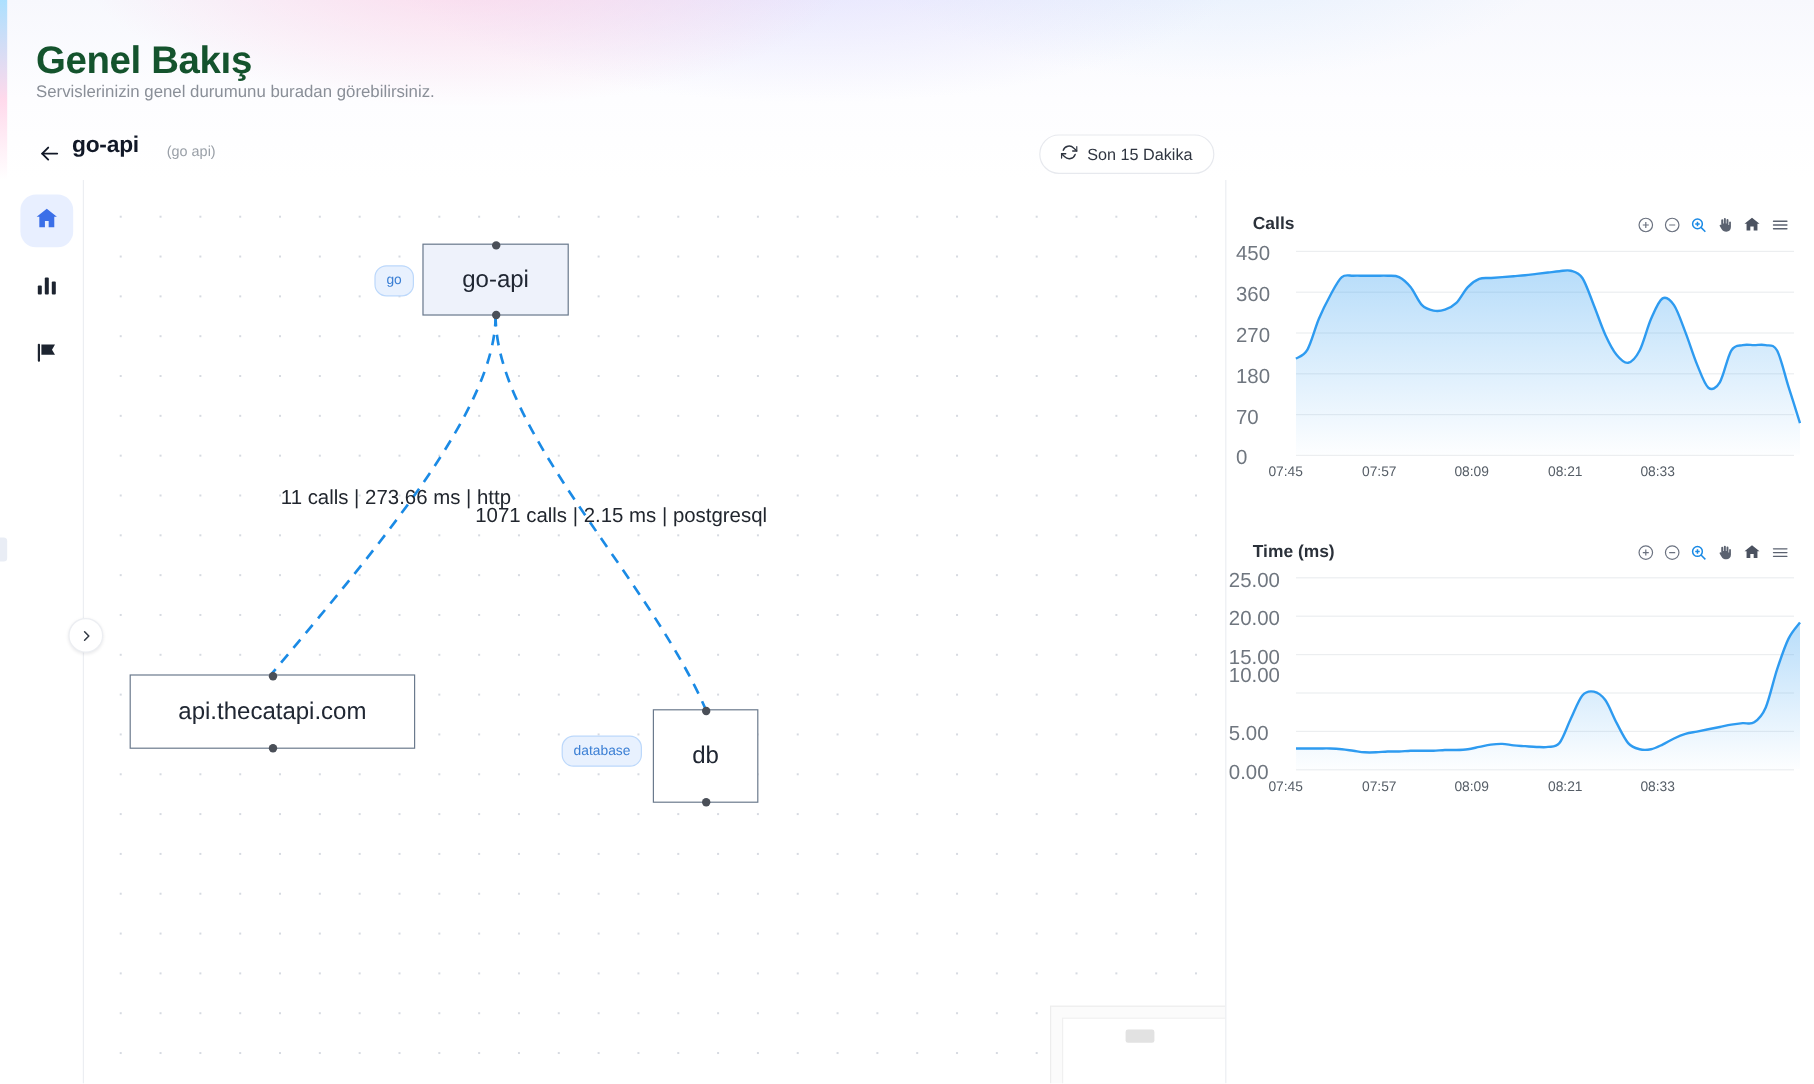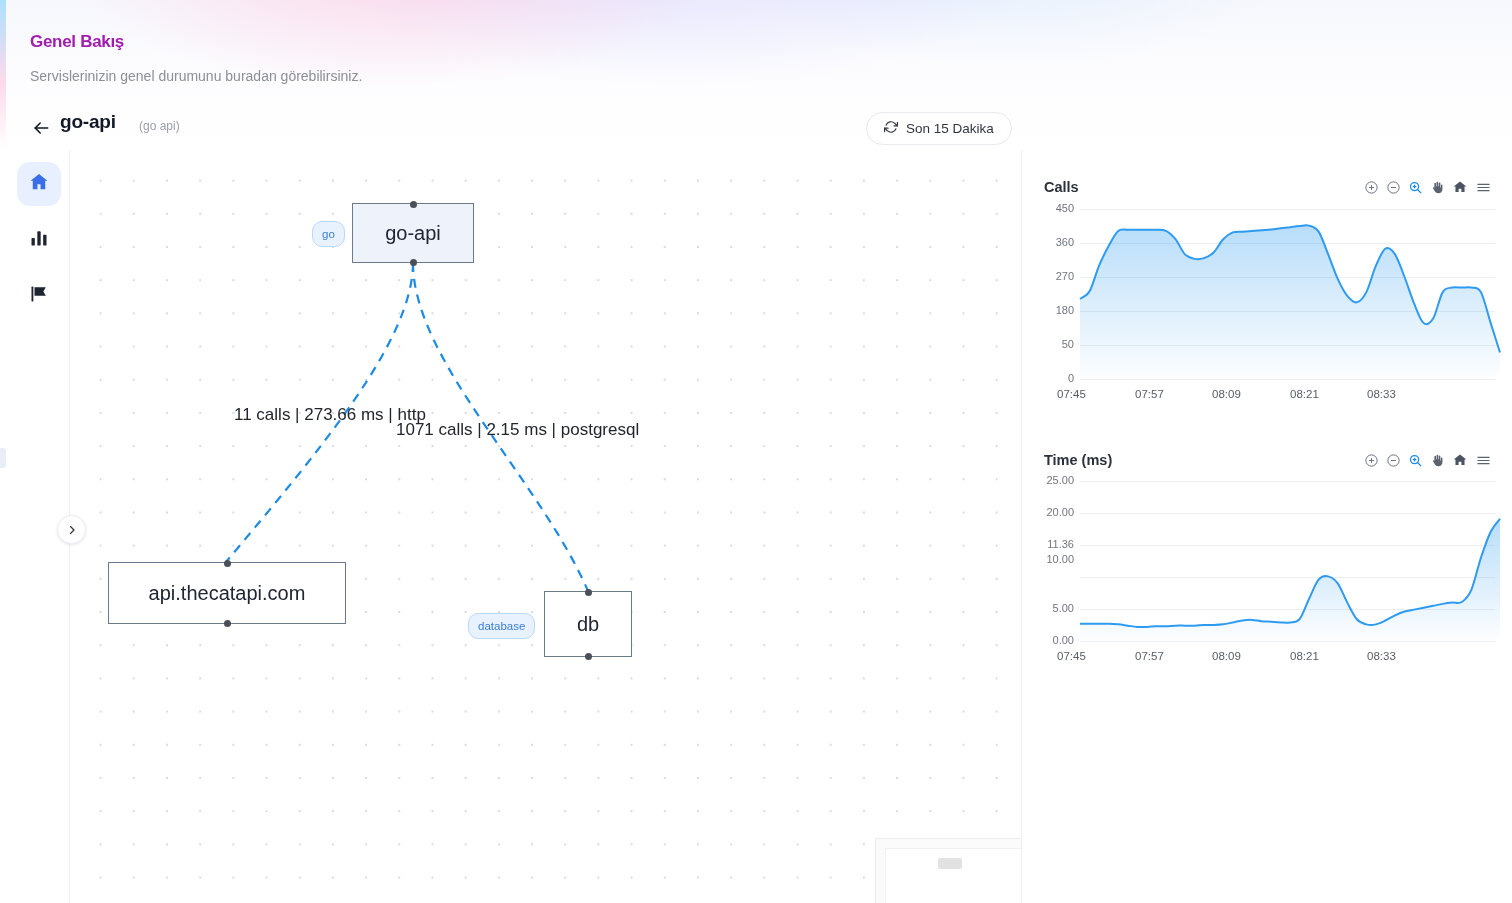--- a/index.html
+++ b/index.html
@@ -21,21 +21,21 @@
       linear-gradient(180deg, #f7f8fd 0%, #fdfdff 55%, #ffffff 100%);
   }
   .leftstripe {
     position: absolute; left: 0; top: 0; width: 6px; height: 150px;
     background: linear-gradient(180deg, #9fdcff 0%, #ffd3e8 55%, #ffffff 100%);
     opacity: .85;
   }
 
   .page-title {
     position: absolute; left: 30px; top: 32px;
-    font-size: 17px; font-weight: 700; color: #a21caf; letter-spacing: -0.3px;
+    font-size: 32px; font-weight: 700; color: #14532d; letter-spacing: -0.3px;
   }
   .page-sub {
     position: absolute; left: 30px; top: 68px;
     font-size: 14px; color: #8a8f98;
   }
 
   
   .crumbrow { position: absolute; left: 0; top: 108px; width: 1512px; height: 42px; }
   .back-arrow {
     position: absolute; left: 30px; top: 9px; width: 22px; height: 22px;
@@ -125,21 +125,21 @@
   }
   .chart-block { position: absolute; left: 0; width: 491px; }
   .chart-title {
     position: absolute; left: 22px; font-size: 14.5px; font-weight: 700; color: #2b313a;
   }
   .chart-tools {
     position: absolute; right: 21px; display: flex; align-items: center; gap: 7px;
   }
   .tool { cursor: pointer; display: flex; align-items: center; }
   .axis-lbl {
-    position: absolute; font-size: 11px; color: #6f767f; text-align: right;
+    position: absolute; font-size: 17px; color: #6f767f; text-align: left;
   }
   .xtick { position: absolute; font-size: 11.5px; color: #555d66; }
   .gridline { position: absolute; height: 1px; background: #eceef0; }
 </style>
 </head>
 <body>
 
 <div id="root">
 
   <div class="topbg"></div>
@@ -221,21 +221,21 @@
       <span class="port b"></span>
     </div>
     <div class="tag" style="left:242px;top:71px">go</div>
 
     <div class="node plain" style="left:38px;top:412px;width:238px;height:62px">
       <span class="port t"></span>
       <span>api.thecatapi.com</span>
       <span class="port b"></span>
     </div>
 
-    <div class="node plain" style="left:474px;top:441px;width:88px;height:66px">
+    <div class="node plain" style="left:474px;top:441px;width:88px;height:78px">
       <span class="port t"></span>
       <span>db</span>
       <span class="port b"></span>
     </div>
     <div class="tag" style="left:398px;top:463px">database</div>
 
     <div class="edge-label" style="left:164px;top:255px">11 calls | 273.66 ms | http</div>
     <div class="edge-label" style="left:326px;top:270px">1071 calls | 2.15 ms | postgresql</div>
 
     <div class="minimap">
@@ -296,21 +296,21 @@
         <div class="gridline" style="left:58px;top:59px;width:415px"></div>
         <div class="gridline" style="left:58px;top:93px;width:415px"></div>
         <div class="gridline" style="left:58px;top:127px;width:415px"></div>
         <div class="gridline" style="left:58px;top:161px;width:415px"></div>
         <div class="gridline" style="left:58px;top:195px;width:415px"></div>
 
         <div class="axis-lbl" style="left:8px;top:52px;width:44px">450</div>
         <div class="axis-lbl" style="left:8px;top:86px;width:44px">360</div>
         <div class="axis-lbl" style="left:8px;top:120px;width:44px">270</div>
         <div class="axis-lbl" style="left:8px;top:154px;width:44px">180</div>
-        <div class="axis-lbl" style="left:8px;top:188px;width:44px">50</div>
+        <div class="axis-lbl" style="left:8px;top:188px;width:44px">70</div>
         <div class="axis-lbl" style="left:8px;top:222px;width:44px">0</div>
 
         <svg id="svg-calls" width="491" height="273" style="position:absolute;left:0;top:0">
             <defs>
               <linearGradient id="svg-calls-grad" x1="0" y1="0" x2="0" y2="1">
        <stop offset="0%" stop-color="#2e9bf0" stop-opacity="0.34"></stop>
        <stop offset="100%" stop-color="#2e9bf0" stop-opacity="0.01"></stop>
      </linearGradient>
             </defs>
      <path d="M 58 148.9111111111111 C 59.59090909090909 147.65185185185183 64.36363636363636 146.8962962962963 67.54545454545455 141.35555555555555 C 70.72727272727273 135.8148148148148 73.9090909090909 123.22222222222223 77.0909090909091 115.66666666666667 C 80.27272727272728 108.11111111111111 83.45454545454545 101.81481481481481 86.63636363636364 96.02222222222221 C 89.81818181818183 90.22962962962961 93 83.61851851851853 96.18181818181819 80.91111111111113 C 99.36363636363637 78.20370370370372 102.54545454545453 79.96666666666667 105.72727272727272 79.77777777777777 C 108.9090909090909 79.58888888888887 112.0909090909091 79.77777777777777 115.27272727272728 79.77777777777777 C 118.45454545454547 79.77777777777777 121.63636363636363 79.77777777777777 124.81818181818181 79.77777777777777 C 128 79.77777777777777 131.1818181818182 79.58888888888887 134.36363636363637 79.77777777777777 C 137.54545454545456 79.96666666666667 140.72727272727272 79.33703703703705 143.9090909090909 80.91111111111113 C 147.0909090909091 82.4851851851852 150.27272727272725 85.31851851851853 153.45454545454544 89.22222222222223 C 156.63636363636363 93.12592592592593 159.8181818181818 101.05925925925928 163 104.33333333333334 C 166.1818181818182 107.60740740740741 169.36363636363637 108.23703703703703 172.54545454545456 108.86666666666666 C 175.72727272727275 109.4962962962963 178.9090909090909 109.18148148148147 182.0909090909091 108.1111111111111 C 185.27272727272728 107.04074074074073 188.45454545454544 105.59259259259258 191.63636363636363 102.44444444444444 C 194.8181818181818 99.2962962962963 198 92.55925925925926 201.1818181818182 89.22222222222223 C 204.36363636363637 85.8851851851852 207.54545454545453 83.68148148148148 210.72727272727272 82.42222222222222 C 213.9090909090909 81.16296296296295 217.0909090909091 81.91851851851851 220.27272727272728 81.66666666666666 C 223.45454545454547 81.4148148148148 226.63636363636363 81.16296296296298 229.8181818181818 80.91111111111113 C 233 80.65925925925927 236.1818181818182 80.40740740740742 239.36363636363637 80.15555555555557 C 242.54545454545456 79.90370370370371 245.72727272727272 79.71481481481483 248.9090909090909 79.4 C 252.0909090909091 79.08518518518518 255.2727272727273 78.64444444444443 258.4545454545455 78.26666666666665 C 261.6363636363637 77.88888888888887 264.8181818181818 77.5111111111111 268 77.13333333333333 C 271.1818181818182 76.75555555555555 274.3636363636363 76.25185185185185 277.5454545454545 76 C 280.7272727272727 75.74814814814815 283.90909090909093 74.67777777777776 287.0909090909091 75.6222222222222 C 290.2727272727273 76.56666666666665 293.45454545454544 76.88148148148147 296.6363636363636 81.66666666666666 C 299.8181818181818 86.45185185185184 303 96.46296296296298 306.1818181818182 104.33333333333334 C 309.3636363636364 112.20370370370371 312.54545454545456 121.96296296296296 315.72727272727275 128.88888888888889 C 318.90909090909093 135.8148148148148 322.09090909090907 141.98518518518517 325.27272727272725 145.88888888888889 C 328.45454545454544 149.7925925925926 331.6363636363636 152.94074074074072 334.8181818181818 152.3111111111111 C 338 151.68148148148148 341.1818181818182 148.21851851851852 344.3636363636364 142.11111111111111 C 347.54545454545456 136.0037037037037 350.72727272727275 122.90740740740742 353.90909090909093 115.66666666666667 C 357.0909090909091 108.42592592592592 360.27272727272725 100.55555555555554 363.45454545454544 98.66666666666666 C 366.6363636363636 96.77777777777777 369.8181818181818 99.61111111111111 373 104.33333333333334 C 376.1818181818182 109.05555555555557 379.3636363636364 118.81481481481481 382.54545454545456 127 C 385.72727272727275 135.1851851851852 388.9090909090909 145.76296296296297 392.09090909090907 153.44444444444446 C 395.27272727272725 161.12592592592594 398.45454545454544 170.5703703703704 401.6363636363636 173.0888888888889 C 404.8181818181818 175.6074074074074 408 173.71851851851852 411.1818181818182 168.55555555555554 C 414.3636363636364 163.39259259259256 417.54545454545456 147.27407407407406 420.72727272727275 142.11111111111111 C 423.90909090909093 136.94814814814816 427.09090909090907 138.33333333333334 430.27272727272725 137.57777777777778 C 433.45454545454544 136.82222222222222 436.6363636363636 137.57777777777778 439.8181818181818 137.57777777777778 C 443 137.57777777777778 446.1818181818182 136.82222222222222 449.3636363636364 137.57777777777778 C 452.54545454545456 138.33333333333334 455.72727272727275 136.31851851851852 458.90909090909093 142.11111111111111 C 462.0909090909091 147.9037037037037 465.27272727272725 162.25925925925927 468.45454545454544 172.33333333333334 C 471.6363636363636 182.40740740740742 476.4090909090909 197.5185185185185 478 202.55555555555554 L 478 229 L 58 229 Z" fill="url(#svg-calls-grad)"></path>
@@ -371,21 +371,21 @@
       <div style="position:absolute;left:0;top:0;width:491px;height:273px">
         <div class="gridline" style="left:58px;top:218px;width:415px"></div>
         <div class="gridline" style="left:58px;top:58px;width:415px"></div>
         <div class="gridline" style="left:58px;top:90px;width:415px"></div>
         <div class="gridline" style="left:58px;top:122px;width:415px"></div>
         <div class="gridline" style="left:58px;top:154px;width:415px"></div>
         <div class="gridline" style="left:58px;top:186px;width:415px"></div>
 
         <div class="axis-lbl" style="left:2px;top:51px;width:50px">25.00</div>
         <div class="axis-lbl" style="left:2px;top:83px;width:50px">20.00</div>
-        <div class="axis-lbl" style="left:2px;top:115px;width:50px">11.36</div>
+        <div class="axis-lbl" style="left:2px;top:115px;width:50px">15.00</div>
         <div class="axis-lbl" style="left:2px;top:130px;width:50px">10.00</div>
         <div class="axis-lbl" style="left:2px;top:179px;width:50px">5.00</div>
         <div class="axis-lbl" style="left:2px;top:211px;width:50px">0.00</div>
 
         <svg id="svg-time" width="491" height="273" style="position:absolute;left:0;top:0">
             <defs>
               <linearGradient id="svg-time-grad" x1="0" y1="0" x2="0" y2="1">
        <stop offset="0%" stop-color="#2e9bf0" stop-opacity="0.34"></stop>
        <stop offset="100%" stop-color="#2e9bf0" stop-opacity="0.01"></stop>
      </linearGradient>

